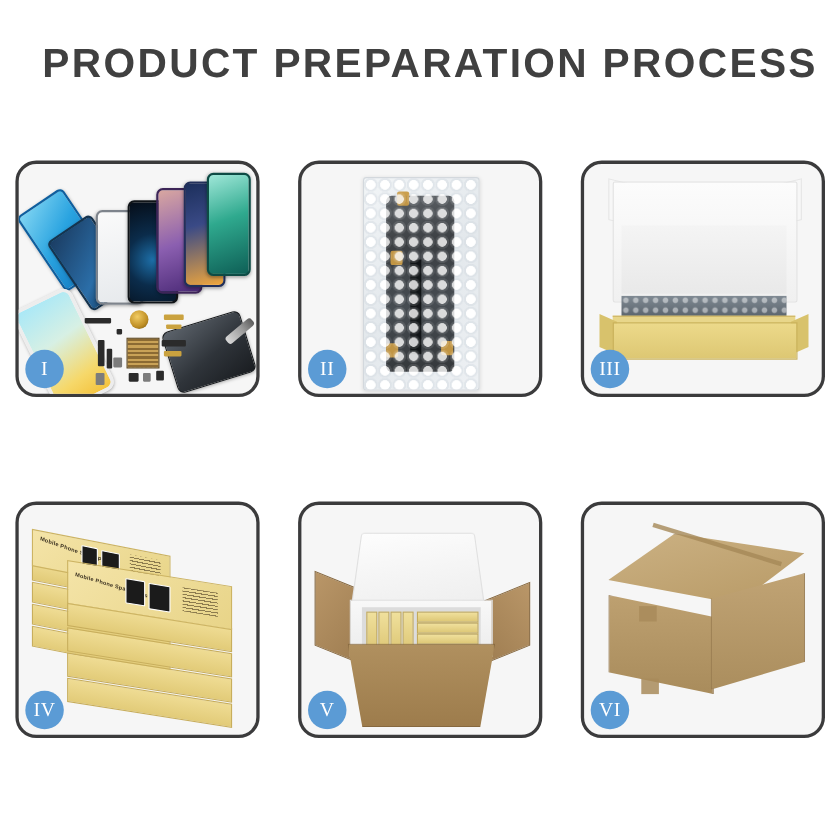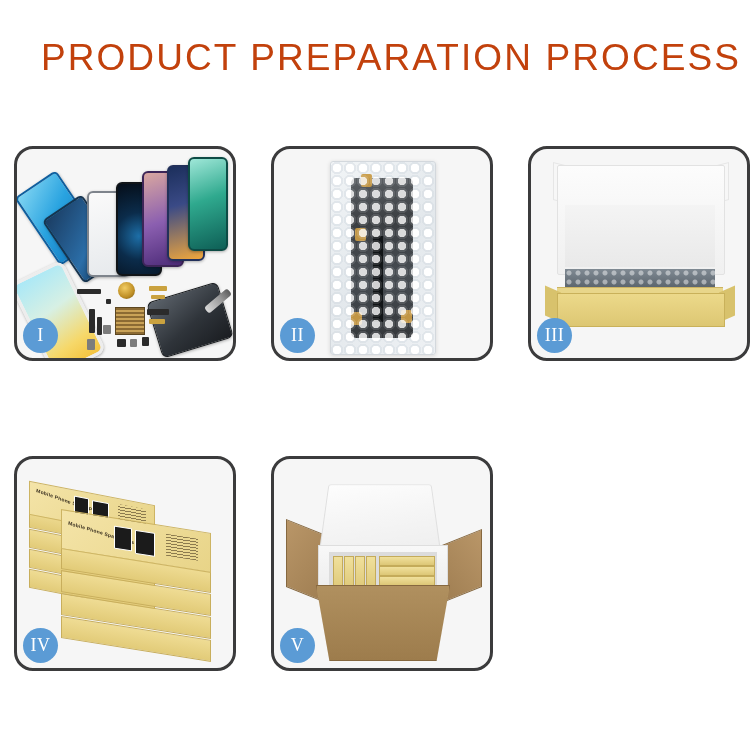--- a/index.html
+++ b/index.html
@@ -24,23 +24,23 @@
   .header {
     position: absolute;
     left: 0;
     top: 36px;
     width: 750px;
     text-align: center;
   }
   .title {
     font-family: "Liberation Sans", sans-serif;
     font-size: 37px;
-    font-weight: 400;
+    font-weight: 700;
     letter-spacing: 2.1px;
-    color: #c2410c;
+    color: #404040;
     line-height: 44px;
     white-space: nowrap;
     margin-left: 32px;
   }
   .subtitle {
     margin-top: 5px;
     font-family: "Liberation Sans", sans-serif;
     font-size: 15.2px;
     font-weight: 400;
     color: #1d1d1d;
@@ -556,15 +556,26 @@
           <div class="v-bar" style="left:47px; top:10px; width:8px;  height:34px;"></div>
           <div class="v-bar" style="left:60px; top:10px; width:54px; height:8px;"></div>
           <div class="v-bar" style="left:60px; top:20px; width:54px; height:8px;"></div>
           <div class="v-bar" style="left:60px; top:30px; width:54px; height:8px;"></div>
         </div>
         <div class="v-body"></div>
       </div>
       <div class="badge">V</div>
     </div>
 
+    <div class="panel p6">
+      <div class="scene">
+        <div class="c6-top"></div>
+        <div class="c6-seam"></div>
+        <div class="c6-left"></div>
+        <div class="c6-right"></div>
+        <div class="c6-tape" style="left:50px; top:92px;  width:16px; height:14px;"></div>
+        <div class="c6-tape" style="left:52px; top:158px; width:16px; height:14px;"></div>
+      </div>
+      <div class="badge">VI</div>
+    </div>
 
   </div>
 </div>
 
 </body></html>

